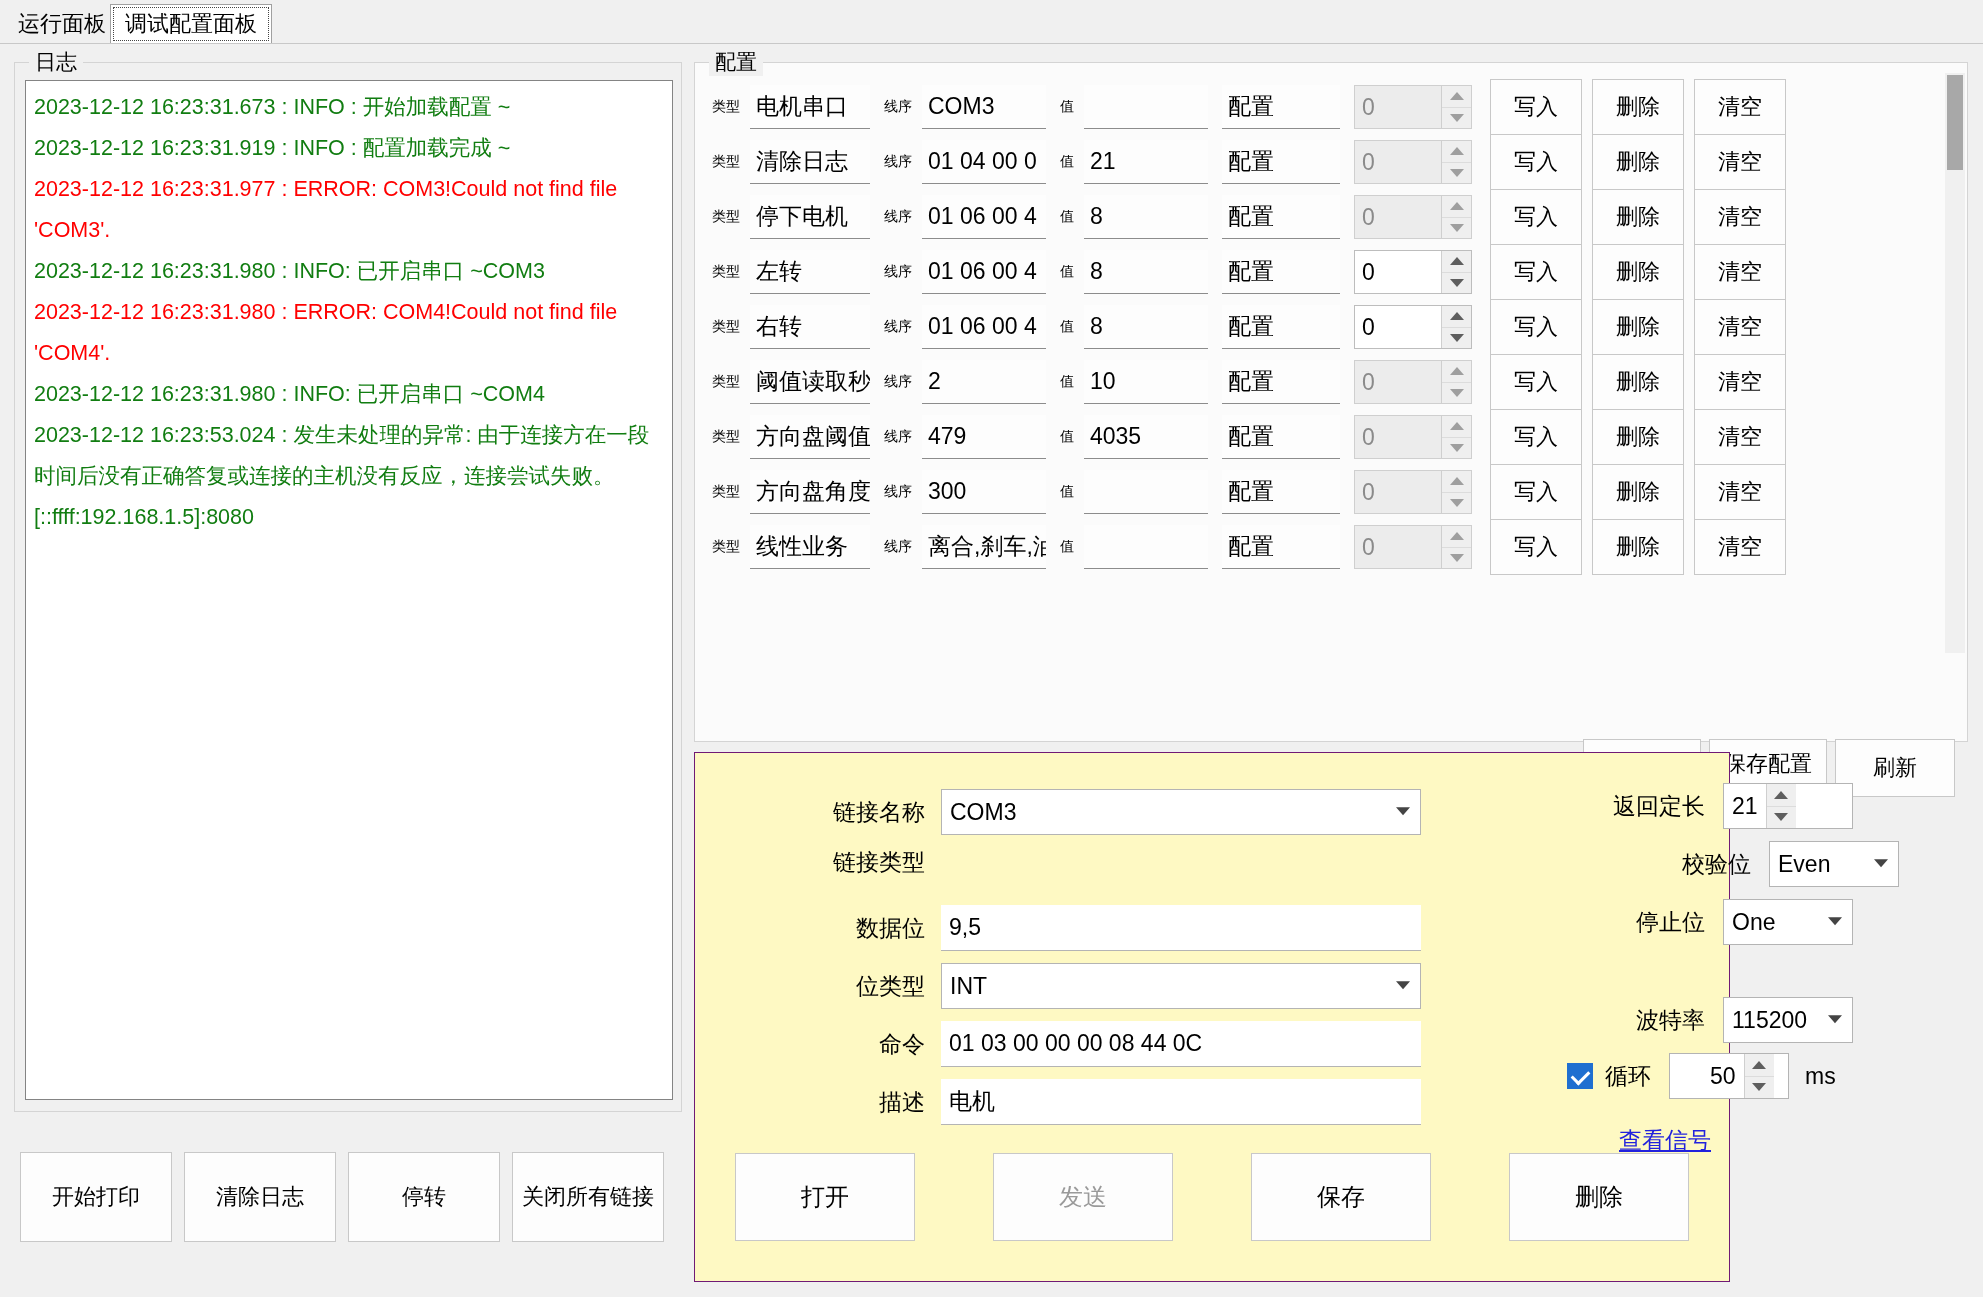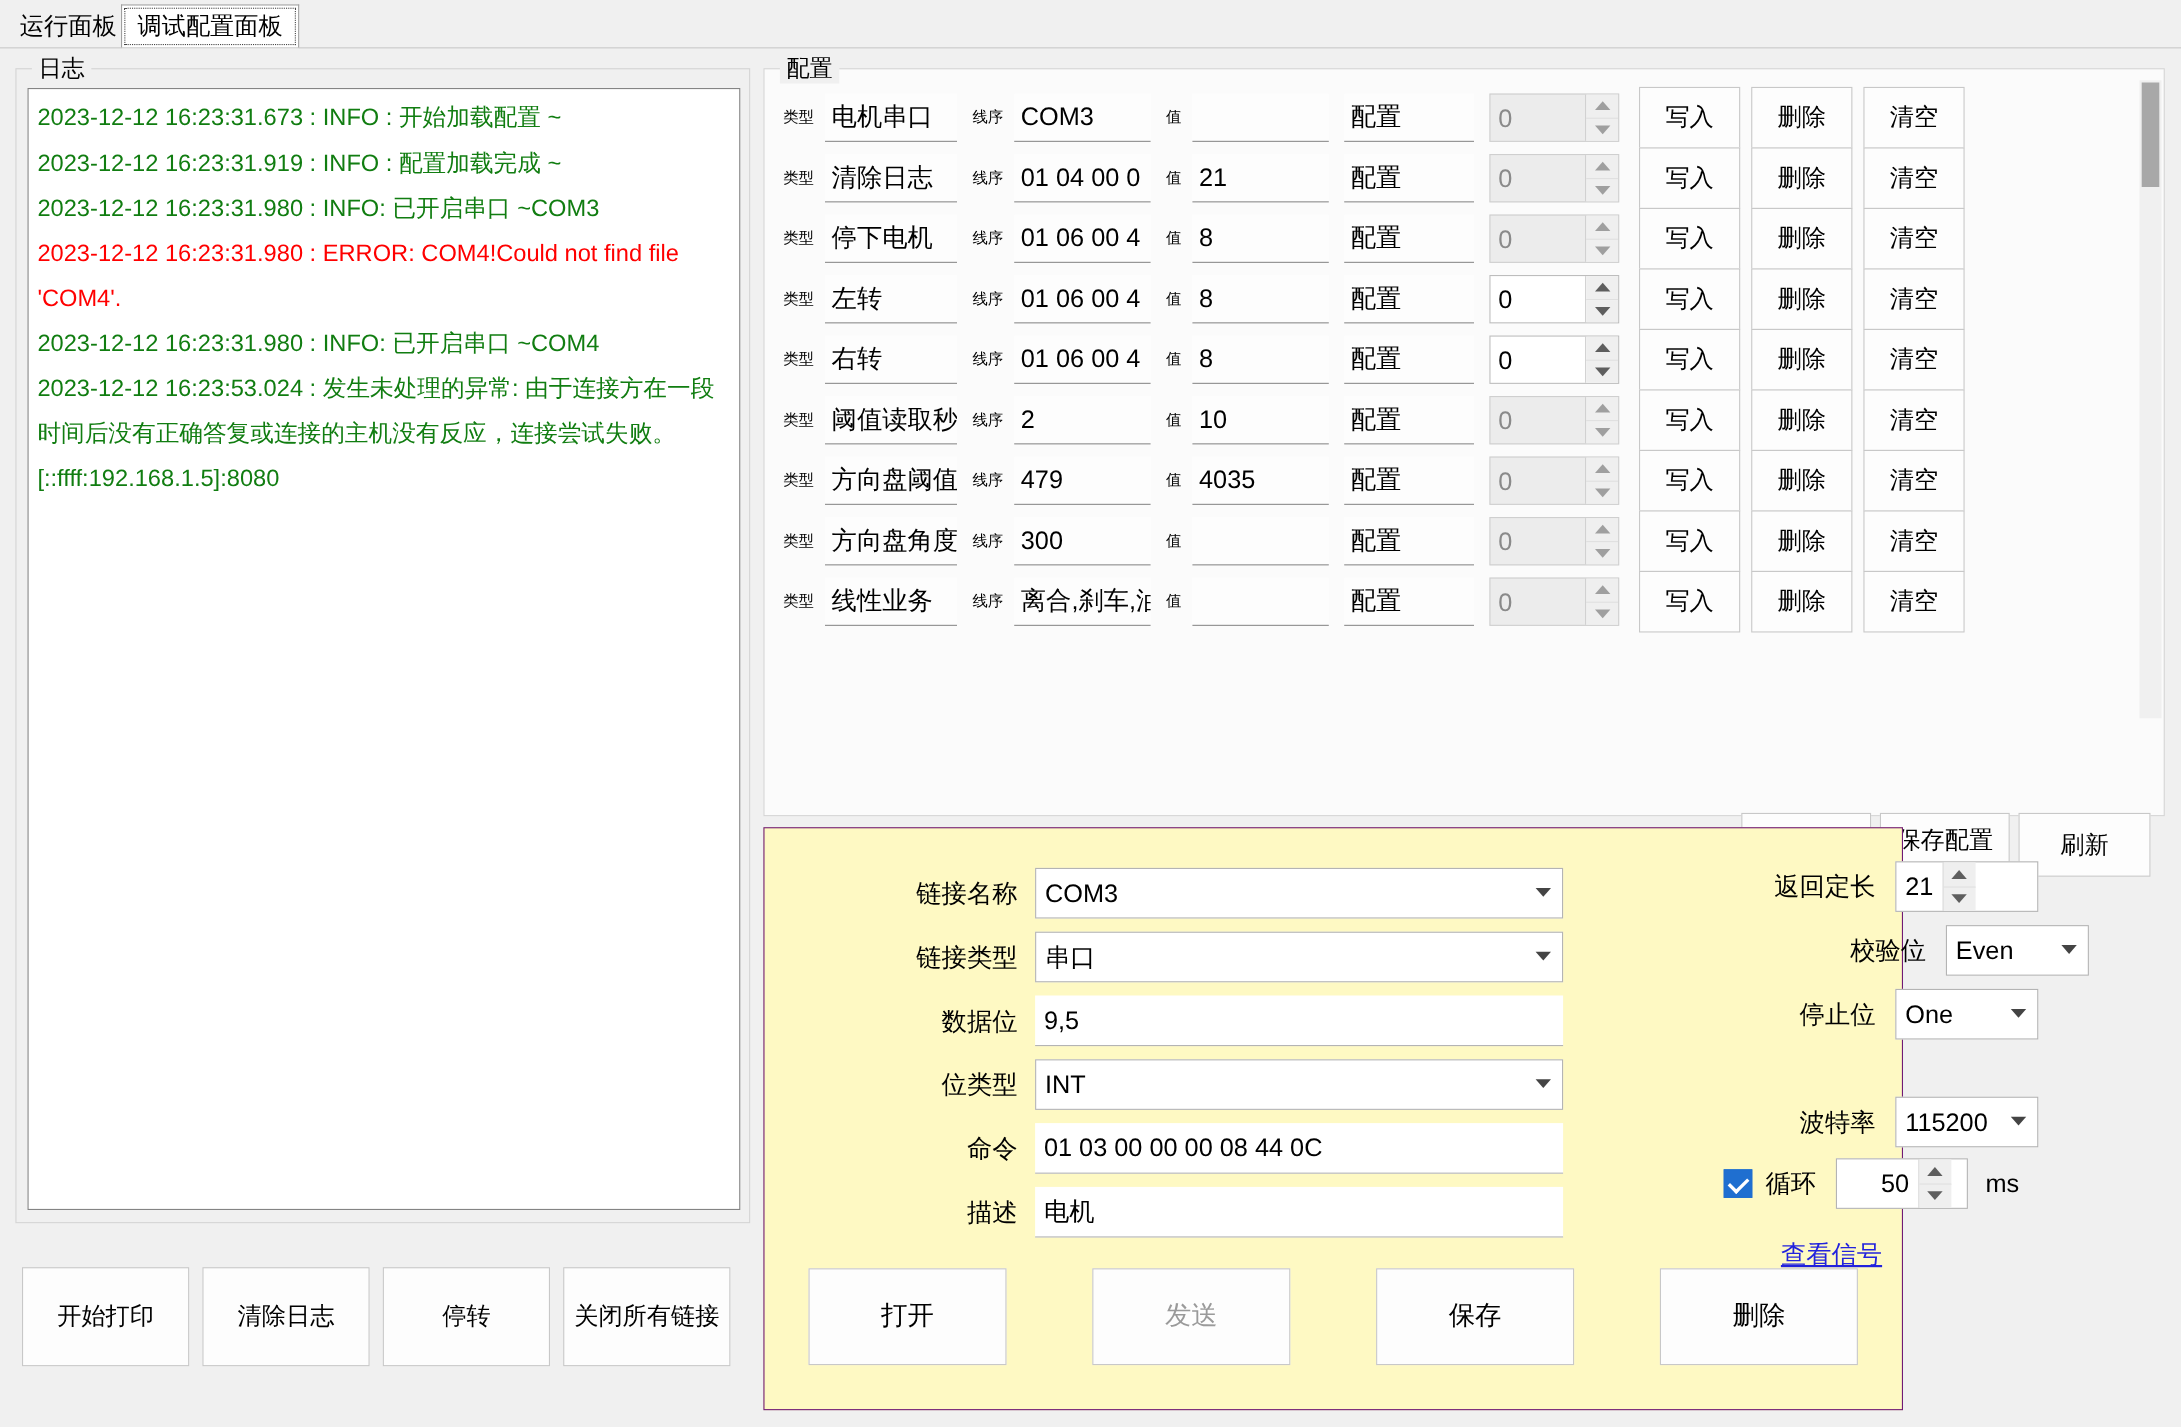--- a/index.html
+++ b/index.html
@@ -213,20 +213,21 @@
     <span>调试配置面板</span>
   </div>
 </div>
 <div class="tabline"></div>
 
 <div class="group" id="log-group">
   <div class="legend">日志</div>
   <div class="log-box" id="log-box">
       <div class="log-line info">2023-12-12 16:23:31.673 : INFO : 开始加载配置 ~</div>
       <div class="log-line info">2023-12-12 16:23:31.919 : INFO : 配置加载完成 ~</div>
+      <div class="log-line error">2023-12-12 16:23:31.977 : ERROR: COM3!Could not find file 'COM3'.</div>
       <div class="log-line info">2023-12-12 16:23:31.980 : INFO: 已开启串口 ~COM3</div>
       <div class="log-line error">2023-12-12 16:23:31.980 : ERROR: COM4!Could not find file 'COM4'.</div>
       <div class="log-line info">2023-12-12 16:23:31.980 : INFO: 已开启串口 ~COM4</div>
       <div class="log-line info">2023-12-12 16:23:53.024 : 发生未处理的异常: 由于连接方在一段时间后没有正确答复或连接的主机没有反应，连接尝试失败。 [::ffff:192.168.1.5]:8080</div>
     </div>
 </div>
 
 <div class="btnrow-left">
   <div class="btn">
     <span>开始打印</span>
@@ -533,24 +534,20 @@
   <div class="frow" style="left:40px; top:36px;">
     <div class="flabel" style="width:190px;">链接名称</div>
     <div class="fin" style="width:480px; margin-left:16px;">
       <span>COM3</span>
       <span class="chev"></span>
     </div>
   </div>
 
   <div class="frow" style="left:40px; top:94px;">
     <div class="flabel" style="width:190px;">链接类型</div>
-    <div class="fin" style="width:480px; margin-left:16px;">
-      <span>串口</span>
-      <span class="chev"></span>
-    </div>
   </div>
 
   <div class="frow" style="left:40px; top:152px;">
     <div class="flabel" style="width:190px;">数据位</div>
     <div class="fin nobox" style="width:480px; margin-left:16px;">
       <span>9,5</span>
     </div>
   </div>
 
   <div class="frow" style="left:40px; top:210px;">

